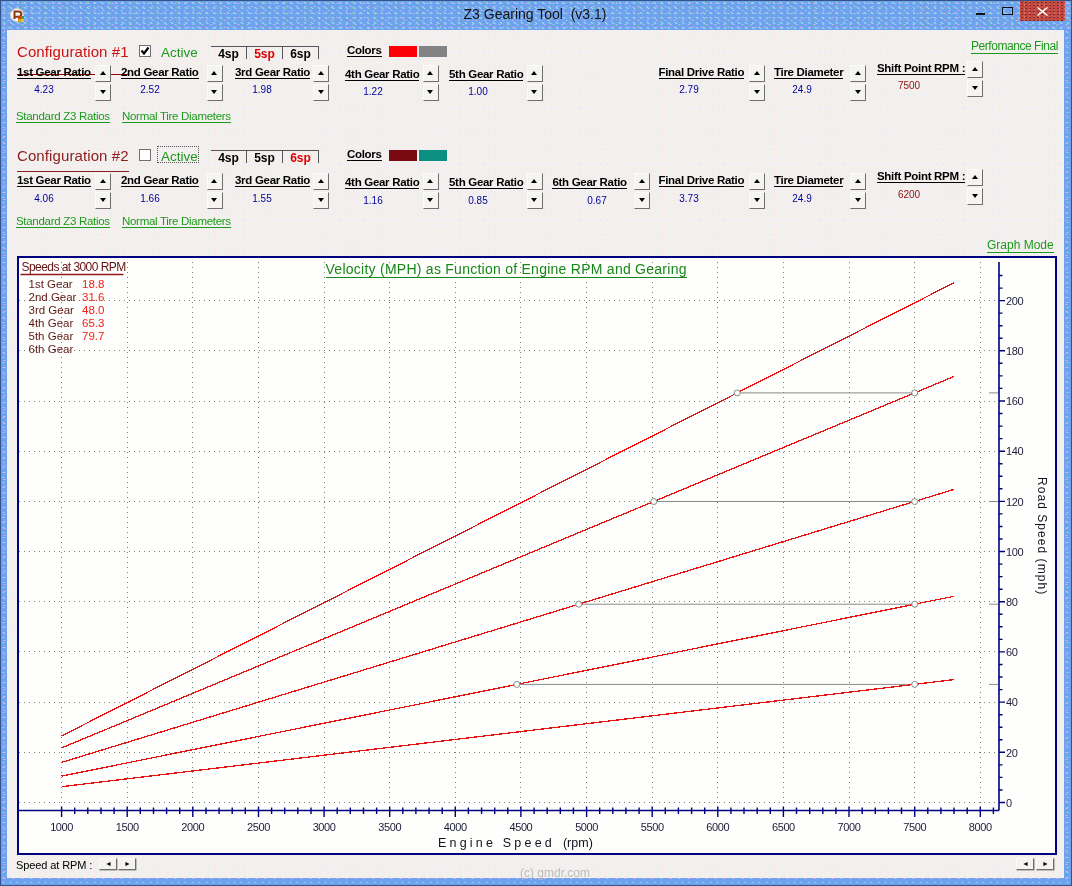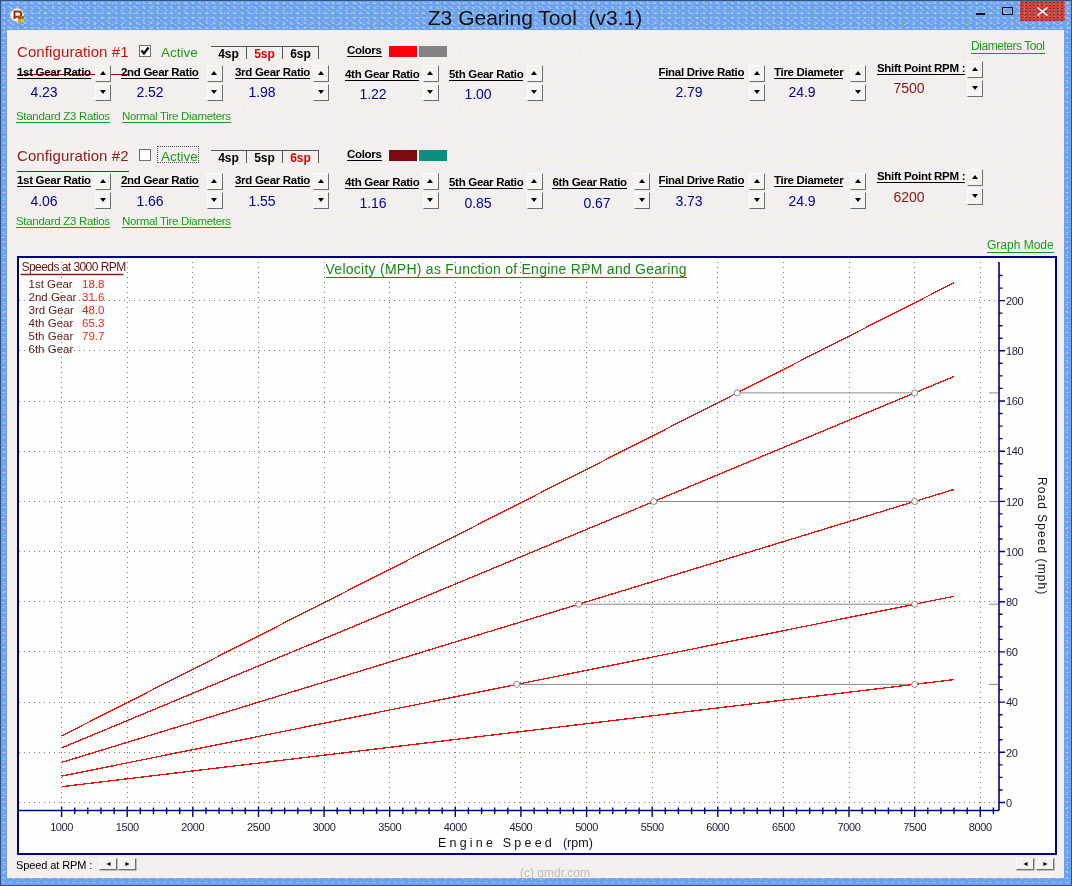--- a/index.html
+++ b/index.html
@@ -12,31 +12,31 @@
     background-image: radial-gradient(#9adfe8 0.8px, transparent 1.1px),
                       radial-gradient(#eeb0ea 0.8px, transparent 1.1px),
                       radial-gradient(#7cc79c 0.8px, transparent 1.1px);
     background-size: 7px 5px, 9px 7px, 11px 6px;
     background-position: 0 0, 3px 2px, 5px 4px; }
   .winborder { position:absolute; left:0; top:0; width:1072px; height:886px;
     background-image: radial-gradient(#9adfe8 0.8px, transparent 1.1px),
                       radial-gradient(#eeb0ea 0.8px, transparent 1.1px);
     background-size: 7px 5px, 9px 7px; }
   .title { position:absolute; left:0; top:6px; width:1070px; text-align:center;
-           font-size:21px; color:#111; }
+           font-size:14px; color:#111; }
   .content { position:absolute; left:7px; top:30px; width:1057px; height:848px;
              background-color:#f1f0ee;
              background-image: radial-gradient(#fbe9ef 0.8px, transparent 1px),
                                radial-gradient(#e3eefb 0.8px, transparent 1px),
                                radial-gradient(#faf5dc 0.8px, transparent 1px);
              background-size: 5px 4px, 7px 5px, 6px 7px;
              background-position: 0 0, 2px 2px, 3px 1px; }
   .lbl { position:absolute; font-size:11.5px; color:#000; border-bottom:1px solid #000;
          white-space:nowrap; letter-spacing:-0.3px;font-weight:bold;}
-  .val { position:absolute; font-size:14px; color:#00009c; white-space:nowrap;
+  .val { position:absolute; font-size:10px; color:#00009c; white-space:nowrap;
          text-align:center; width:60px; margin-left:-30px;}
   .rpmval { color:#8b1010; }
   .link { position:absolute; font-size:11.5px; color:#1d9a1d;
           border-bottom:1px solid #1d9a1d; white-space:nowrap; letter-spacing:-0.3px;}
   .cfghdr { position:absolute; font-size:15px; letter-spacing:0.1px; white-space:nowrap; }
   .spin { position:absolute; width:16px; height:36px; }
   .spinbtn { position:absolute; left:0; width:16px; height:17px;
              background:#f5f4f1; border:1px solid; border-color:#fbfbf9 #6e6e6e #6e6e6e #fbfbf9; }
   .spinbtn.up { top:0; }
   .spinbtn.dn { top:19px; }
@@ -333,21 +333,21 @@
 <text x="65" y="70.8" font-size="11.5" fill="#f61d15">65.3</text>
 <text x="11.5" y="83.9" font-size="11.5" fill="#5e1815">5th Gear</text>
 <text x="65" y="83.9" font-size="11.5" fill="#f61d15">79.7</text>
 <text x="11.5" y="97.0" font-size="11.5" fill="#5e1815">6th Gear</text>
 <text x="489" y="18" font-size="14" fill="#18871b" text-anchor="middle" textLength="361">Velocity (MPH) as Function of Engine RPM and Gearing</text>
 <line x1="309" y1="21.5" x2="670" y2="21.5" stroke="#18871b" stroke-width="1.2"></line>
 <text x="421" y="590.5" font-size="12.5" fill="#101020" letter-spacing="3.2">Engine Speed<tspan letter-spacing="0" dx="8">(rpm)</tspan></text>
 <text transform="translate(1020.5 221) rotate(90)" font-size="12" fill="#101020" letter-spacing="1.05">Road Speed (mph)</text>
 </svg></div>
 
-<div class="link" style="left:971px;top:38.5px;font-size:12px;letter-spacing:-0.45px;">Diameters Tool</div>
+<div class="link" style="left:971px;top:38.5px;font-size:12px;letter-spacing:-0.45px;">Perfomance Final</div>
 <div class="link" style="left:987px;top:238px;font-size:12px;letter-spacing:0px;">Graph Mode</div>
 <div class="abtn" style="left:99px;top:858px;">
     <span class="tl">◄</span>
   </div>
 <div class="abtn" style="left:118px;top:858px;">
     <span class="tl">►</span>
   </div>
 <div class="abtn" style="left:1016px;top:858px;">
     <span class="tl">◄</span>
   </div>

